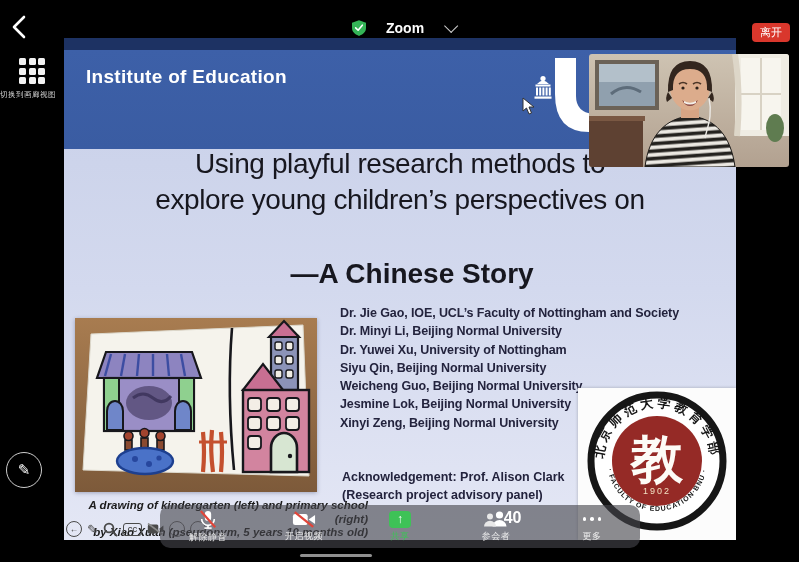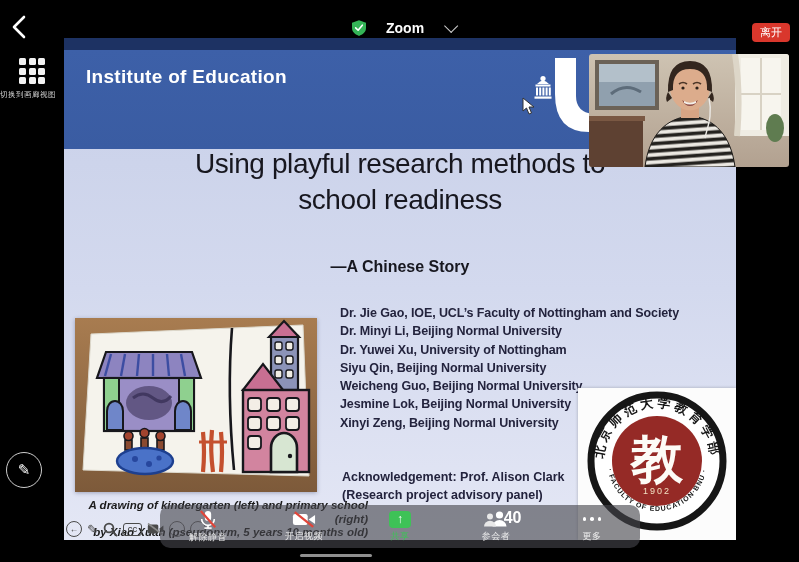--- a/index.html
+++ b/index.html
@@ -31,22 +31,22 @@
          background:linear-gradient(180deg,#c7cfe8 0%,#d3d9ee 50%,#e4e7f5 100%);}
   #slide-navy{left:0;top:0;width:672px;height:12px;background:#1d3263;}
   #slide-header{left:0;top:12px;width:672px;height:99px;
                 background:linear-gradient(180deg,#3d60a8 0%,#3a5ca2 100%);}
   #inst-name{left:22px;top:16px;font-size:19px;font-weight:700;color:#fff;letter-spacing:.3px;}
   #portico{left:466px;top:36px;}
   #ucl-u{left:491px;top:20px;}
 
   #slide-title{left:0;top:108px;width:672px;text-align:center;color:#17171f;
                font-size:28px;line-height:35.5px;font-weight:500;letter-spacing:-.4px;}
-  #slide-subtitle{left:0;top:220px;width:672px;text-align:center;color:#17171f;
-                  font-size:16px;font-weight:600;}
+  #slide-subtitle{left:12px;top:220px;width:672px;text-align:center;color:#17171f;
+                  font-size:28px;font-weight:600;}
 
   #authors{left:276px;top:266px;color:#23233d;font-size:12.5px;line-height:18.3px;
            font-weight:600;letter-spacing:-.1px;white-space:nowrap;}
   #ack{left:278px;top:430px;color:#23233d;font-size:12.5px;line-height:18px;font-weight:600;white-space:nowrap;}
   #ack b{font-weight:800;}
 
   #photo{left:11px;top:280px;width:242px;height:174px;box-shadow:0 1px 4px rgba(40,50,90,.35);}
   #caption{left:4px;top:461px;width:300px;color:#1b1b1b;font-size:11.5px;line-height:13.5px;
            font-weight:700;font-style:italic;text-align:right;}
 
@@ -140,21 +140,21 @@
       </svg>
     </div>
     <div id="ucl-u" class="abs">
       <svg width="46" height="74" viewBox="0 0 46 74">
         <path d="M0 0 H21 V38 Q21 54 38 56 H46 V74 H34 Q0 74 0 36 Z" fill="#fff"></path>
       </svg>
     </div>
 
     <div id="slide-title" class="abs">
       <div>Using playful research methods to</div>
-      <div>school readiness</div>
+      <div>explore young children’s perspectives on</div>
     </div>
     <div id="slide-subtitle" class="abs">—A Chinese Story</div>
 
     <div id="authors" class="abs">
       <div>Dr. Jie Gao, IOE, UCL’s Faculty of Nottingham and Society</div>
       <div>Dr. Minyi Li, Beijing Normal University</div>
       <div>Dr. Yuwei Xu, University of Nottingham</div>
       <div>Siyu Qin, Beijing Normal University</div>
       <div>Weicheng Guo, Beijing Normal University</div>
       <div>Jesmine Lok, Beijing Normal University</div>

